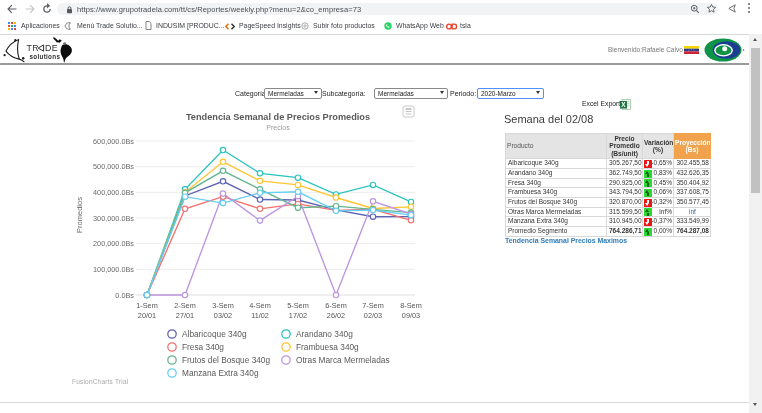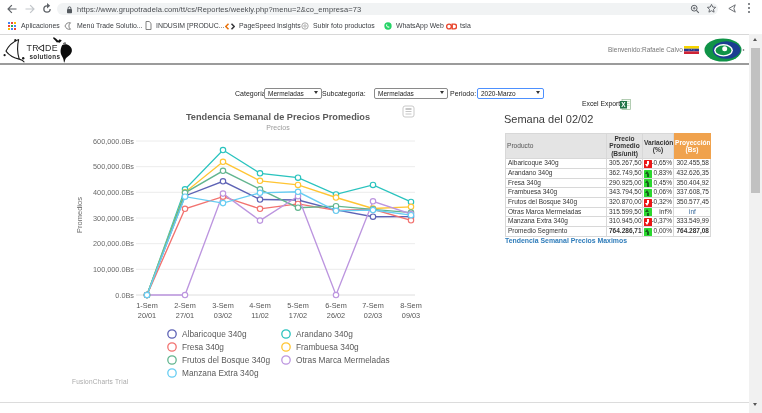--- a/index.html
+++ b/index.html
@@ -325,21 +325,21 @@
       <circle cx="112" cy="260" r="4.2" fill="#fff" stroke="#62b58f" stroke-width="1.3"></circle>
         <text x="122" y="263">Frutos del Bosque 340g</text>
       <circle cx="226" cy="260" r="4.2" fill="#fff" stroke="#bc95df" stroke-width="1.3"></circle>
         <text x="236" y="263">Otras Marca Mermeladas</text>
       <circle cx="112" cy="273" r="4.2" fill="#fff" stroke="#67cdf2" stroke-width="1.3"></circle>
         <text x="122" y="276">Manzana Extra 340g</text>
     </g>
   </svg>
   <div class="abs" id="fctrial">FusionCharts Trial</div>
 
-  <div class="abs" id="semana">Semana del 02/02</div>
+  <div class="abs" id="semana">Semana del 02/08</div>
   <table id="ptable">
     <tbody>
         <tr>
       <th class="prod" style="width:101px">Producto</th>
       <th style="width:36px">Precio Promedio (Bs/unit)</th>
       <th style="width:31px">Variación (%)</th>
       <th class="proy" style="width:37px">Proyección (Bs)</th>
     </tr>
     <tr>
           <td>Albaricoque 340g</td>

